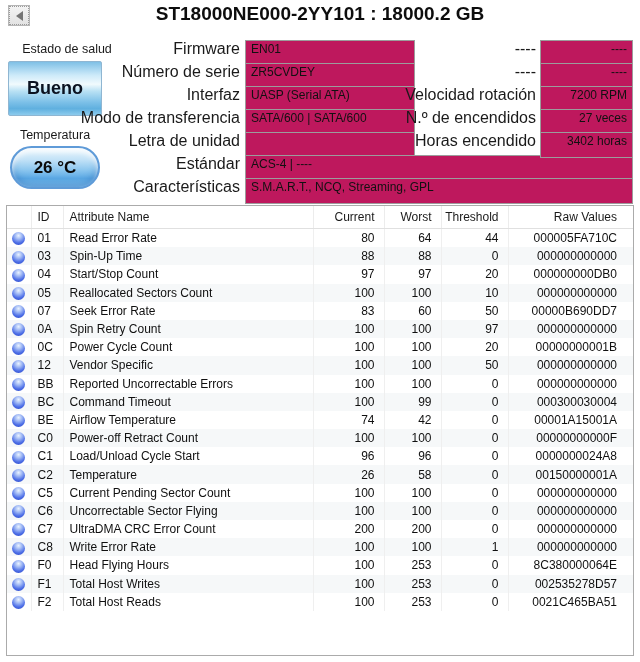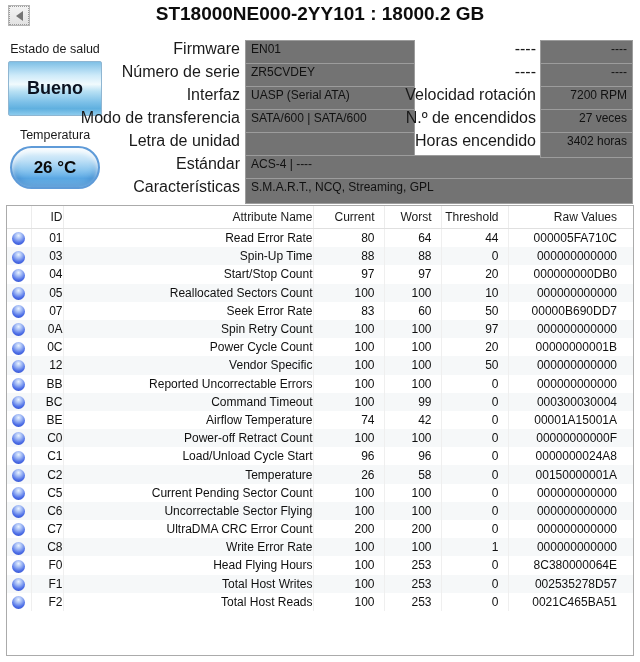--- a/index.html
+++ b/index.html
@@ -21,54 +21,54 @@
     background:linear-gradient(180deg,#7fc0e6 0%,#cdeaf9 25%,#f1fafd 42%,#b9e1f4 55%,#7cc0e8 76%,#60b0df 88%,#8ccbed 100%);
     display:flex;align-items:center;justify-content:center;font-size:18px;font-weight:700;color:#0b1220;}
   .temp-pill{position:absolute;left:10px;top:146px;width:90px;height:43px;box-sizing:border-box;
     border:2px solid #5f9bd8;border-radius:22px;cursor:pointer;
     background:linear-gradient(180deg,#eaf6fd 0%,#c2e2f7 30%,#8fc8ef 55%,#5caae5 78%,#7ec1ee 96%);
     box-shadow:inset 0 4px 5px rgba(255,255,255,.85), inset 0 -4px 7px rgba(30,90,170,.38);
     display:flex;align-items:center;justify-content:center;font-size:17px;font-weight:700;color:#0a0a0a;}
 
   
   .f-label{position:absolute;height:18px;line-height:18px;font-size:16px;color:#1a1a1a;text-align:right;white-space:nowrap;}
-  .f-box{position:absolute;height:26px;box-sizing:border-box;border:1px solid #9c9c9c;background:#737373;
+  .f-box{position:absolute;height:26px;box-sizing:border-box;border:1px solid #9c9c9c;background:#be185d;
     font-size:12px;line-height:16px;padding:0 5px;white-space:nowrap;overflow:hidden;}
   .f-box.right{text-align:right;}
 
   
   .smart{position:absolute;left:6px;top:205px;width:628px;height:451px;box-sizing:border-box;
     border:1px solid #ababab;background:#fff;overflow:hidden;}
   table{border-collapse:collapse;table-layout:fixed;width:626px;font-size:12px;}
   th{height:22px;font-weight:400;color:#1a1a1a;border-bottom:1px solid #e0e0e0;border-right:1px solid #ececec;
     padding:0;white-space:nowrap;overflow:hidden;}
   td{height:18.2px;border-right:1px solid #efefef;padding:0;line-height:18px;color:#101010;white-space:nowrap;overflow:hidden;}
   th:last-child,td:last-child{border-right:none;}
   tbody tr:nth-child(even){background:#f6f8f9;}
-  .al{text-align:right;padding-left:6px;}
+  .al{text-align:left;padding-left:6px;}
   .ar{text-align:right;padding-right:9px;}
   .raw{text-align:right;padding-right:16px;}
   .dotc{text-align:center;}
   .dot{display:inline-block;width:13px;height:13px;border-radius:50%;vertical-align:middle;
     background:radial-gradient(circle at 50% 28%, #e9f3ff 0%, #9db6f4 32%, #5273e8 62%, #3150d2 86%, #2743bd 100%);}
 </style>
 </head>
 <body>
 
 <div class="page">
 
   <div class="back-btn">
     <span class="inner">
         <span class="tri-left"></span>
       </span>
   </div>
 
   <div class="title">ST18000NE000-2YY101 : 18000.2 GB</div>
 
-  <div class="cap-label" style="top:42px;">Estado de salud</div>
+  <div class="cap-label" style="top:42px;padding-left:12px;">Estado de salud</div>
   <div class="bueno-btn">Bueno</div>
   <div class="cap-label" style="top:128px;">Temperatura</div>
   <div class="temp-pill">26 °C</div>
 
   <div id="fields">
       <div class="f-label" style="left:0;width:240px;top:40px">Firmware</div>
       <div class="f-box" style="left:245px;top:40px;width:170px">EN01</div>
       <div class="f-label" style="left:0;width:240px;top:63px">Número de serie</div>
       <div class="f-box" style="left:245px;top:63px;width:170px">ZR5CVDEY</div>
       <div class="f-label" style="left:0;width:240px;top:86px">Interfaz</div>

